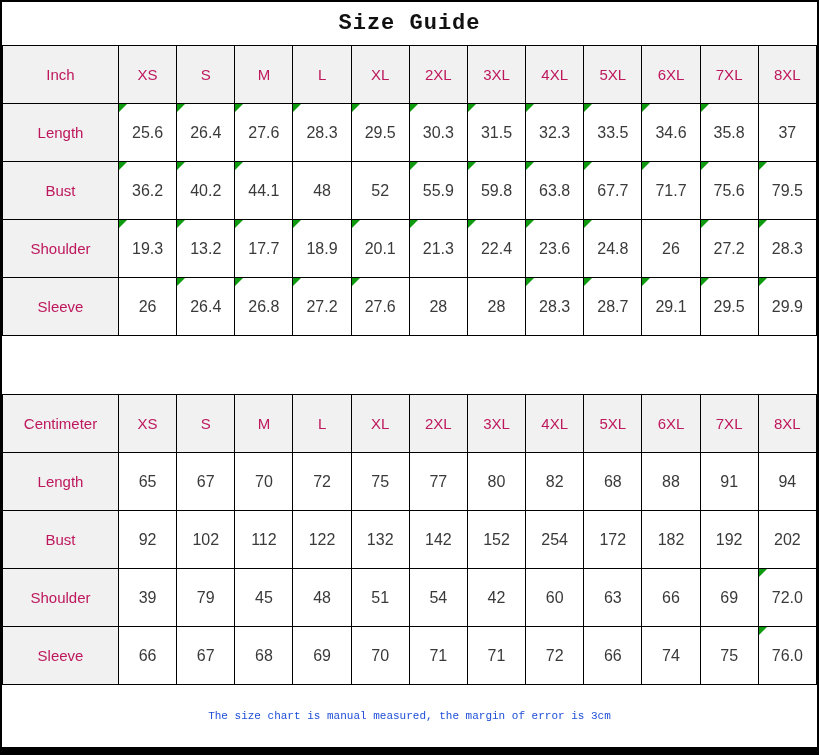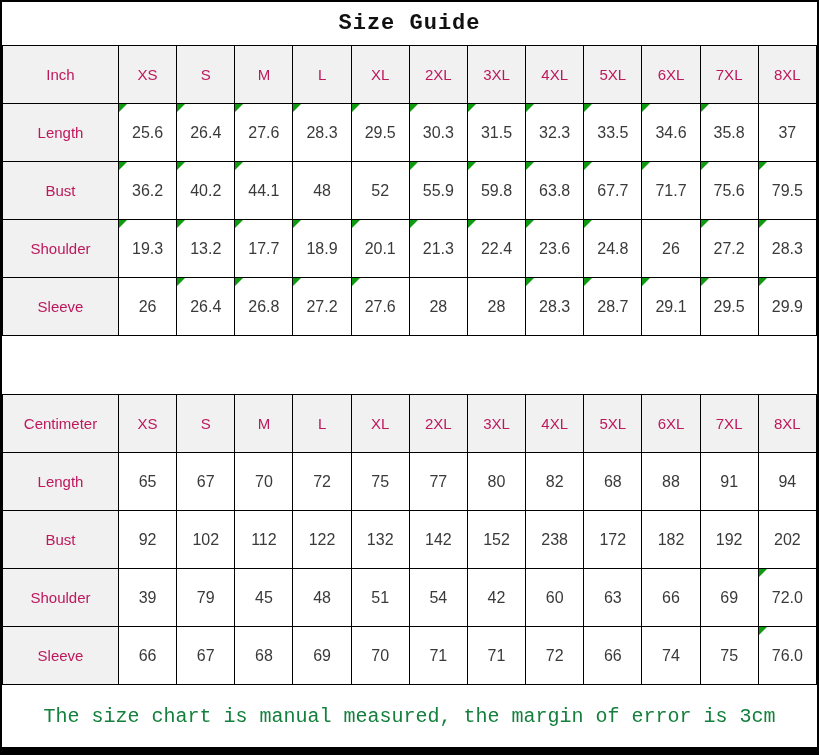--- a/index.html
+++ b/index.html
@@ -73,22 +73,22 @@
     height:58px;
     background:#ffffff;
     flex:0 0 auto;
   }
   .footer-band{
     flex:1 1 auto;
     display:flex;
     align-items:center;
     justify-content:center;
     font-family:"Liberation Mono","DejaVu Sans Mono", monospace;
-    font-size:20px;
-    color:#15803d;
+    font-size:11px;
+    color:#1d4ed8;
   }
   .bottom-bar{
     height:8px;
     background:#000000;
     flex:0 0 auto;
   }
 </style>
 </head>
 <body>
 
@@ -222,21 +222,21 @@
         </tr>
         <tr>
           <th>Bust</th>
           <td><span>92</span></td>
           <td><span>102</span></td>
           <td><span>112</span></td>
           <td><span>122</span></td>
           <td><span>132</span></td>
           <td><span>142</span></td>
           <td><span>152</span></td>
-          <td><span>238</span></td>
+          <td><span>254</span></td>
           <td><span>172</span></td>
           <td><span>182</span></td>
           <td><span>192</span></td>
           <td><span>202</span></td>
         </tr>
         <tr>
           <th>Shoulder</th>
           <td><span>39</span></td>
           <td><span>79</span></td>
           <td><span>45</span></td>

